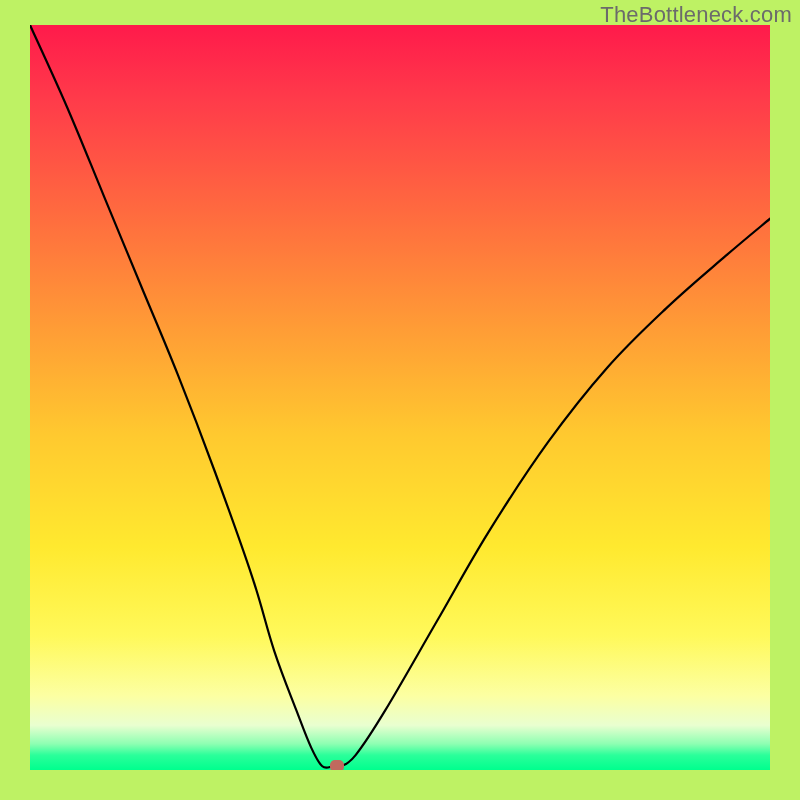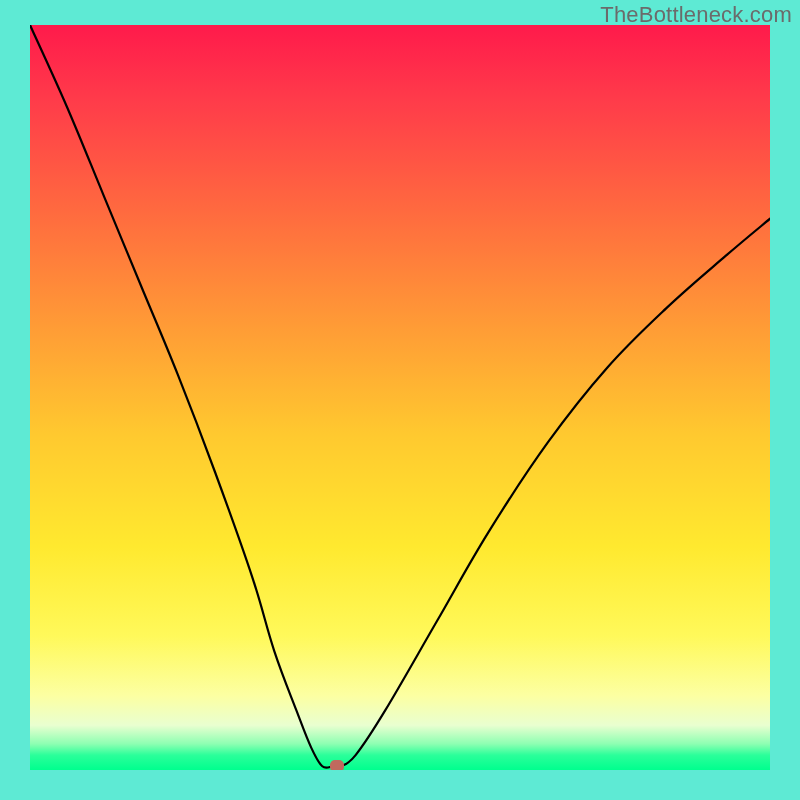--- a/index.html
+++ b/index.html
@@ -7,21 +7,21 @@
     padding: 0;
     width: 800px;
     height: 800px;
     overflow: hidden;
     font-family: Arial, Helvetica, sans-serif;
     background: #000;
   }
   .outer {
     width: 800px;
     height: 800px;
-    background: #5eead4;
+    background: #bef264;
     position: relative;
   }
   .watermark {
     position: absolute;
     top: 2px;
     right: 8px;
     color: #6b6b6b;
     font-size: 22px;
     font-weight: 500;
     letter-spacing: 0.2px;

